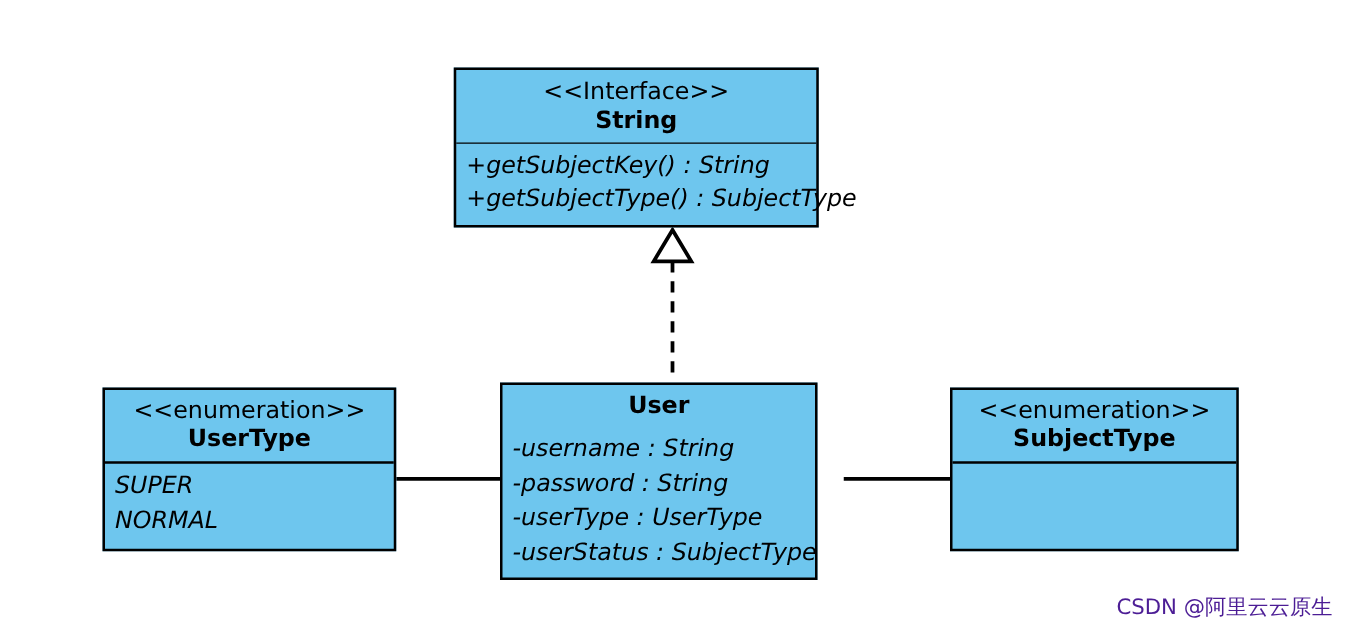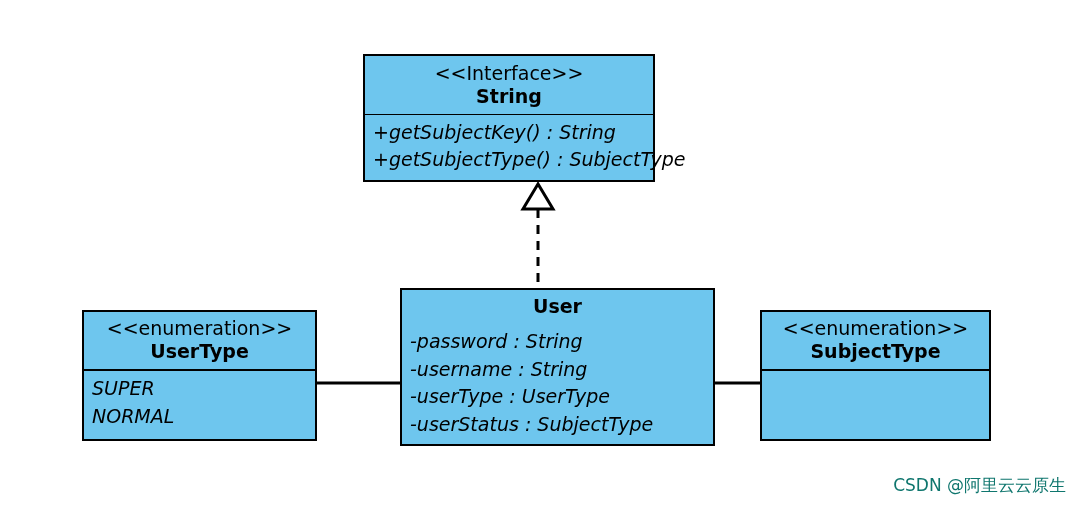--- a/index.html
+++ b/index.html
@@ -70,42 +70,42 @@
   
   #box-subject {
     left: 363px;
     top: 54px;
     width: 292px;
     height: 128px;
   }
   #box-subject .uml-header { padding-top: 6px; }
   #box-user {
     left: 400px;
-    top: 288px;
-    width: 315px;
+    top: 306px;
+    width: 254px;
     height: 158px;
   }
   #box-usertype {
     left: 82px;
     top: 310px;
     width: 235px;
     height: 131px;
   }
   #box-userstatus {
     left: 760px;
     top: 310px;
     width: 231px;
     height: 131px;
   }
   .watermark {
     position: absolute;
     right: 14px;
     bottom: 8px;
     font-size: 17px;
-    color: #0f766e;
+    color: #4c1d95;
     font-family: "DejaVu Sans", sans-serif;
     white-space: nowrap;
   }
 </style>
 </head>
 <body>
 
 <div id="canvas">
 
   <svg class="lines" viewBox="0 0 1080 505">
@@ -129,22 +129,22 @@
       <div class="uml-row">+getSubjectType() : SubjectType</div>
     </div>
   </div>
 
   <div class="uml-box" id="box-user">
     <div class="uml-header">
       <div class="uml-title">User</div>
     </div>
     <div class="uml-divider"></div>
     <div class="uml-body">
+      <div class="uml-row">-username : String</div>
       <div class="uml-row">-password : String</div>
-      <div class="uml-row">-username : String</div>
       <div class="uml-row">-userType : UserType</div>
       <div class="uml-row">-userStatus : SubjectType</div>
     </div>
   </div>
 
   <div class="uml-box" id="box-usertype">
     <div class="uml-header">
       <div class="uml-stereotype">&lt;&lt;enumeration&gt;&gt;</div>
       <div class="uml-title">UserType</div>
     </div>

